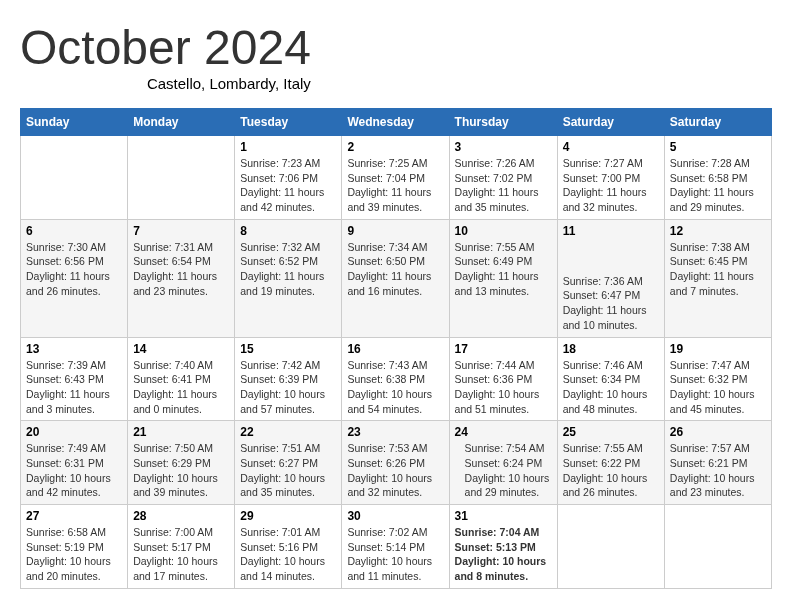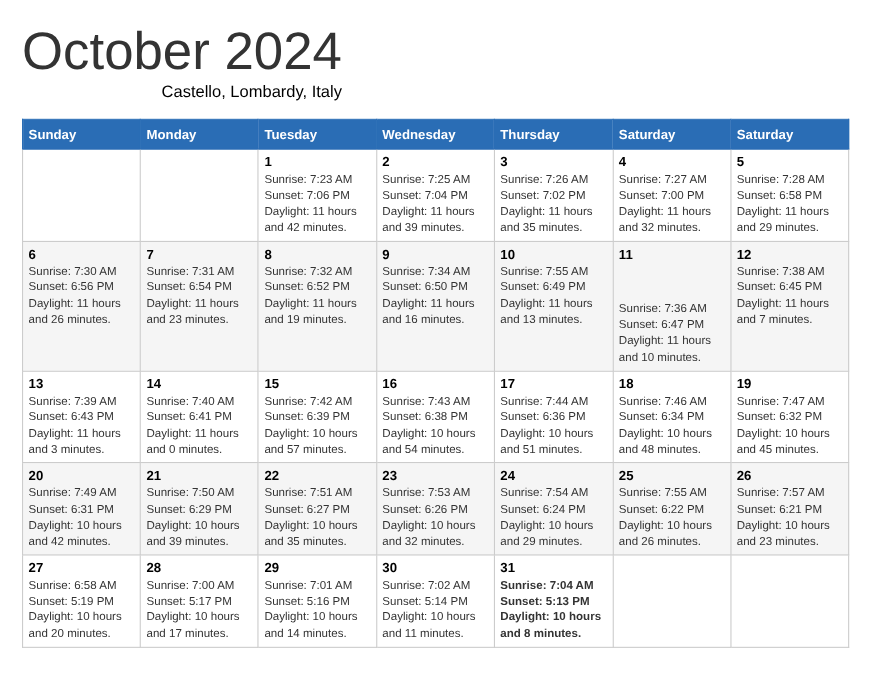--- a/index.html
+++ b/index.html
@@ -245,21 +245,21 @@
 Daylight: 10 hours and 35 minutes.</div>
         </td>
         <td>
           <span class="day-num">23</span>
           <div class="day-info" style="white-space: pre-line;">Sunrise: 7:53 AM
 Sunset: 6:26 PM
 Daylight: 10 hours and 32 minutes.</div>
         </td>
         <td>
           <span class="day-num">24</span>
-          <div class="day-info" style="white-space: pre-line;">Sunrise: 7:54 AM
+          <div class="day-info" style="white-space: pre-line; margin-left: 10px;">Sunrise: 7:54 AM
 Sunset: 6:24 PM
 Daylight: 10 hours and 29 minutes.</div>
         </td>
         <td>
           <span class="day-num">25</span>
           <div class="day-info" style="white-space: pre-line;">Sunrise: 7:55 AM
 Sunset: 6:22 PM
 Daylight: 10 hours and 26 minutes.</div>
         </td>
         <td>

